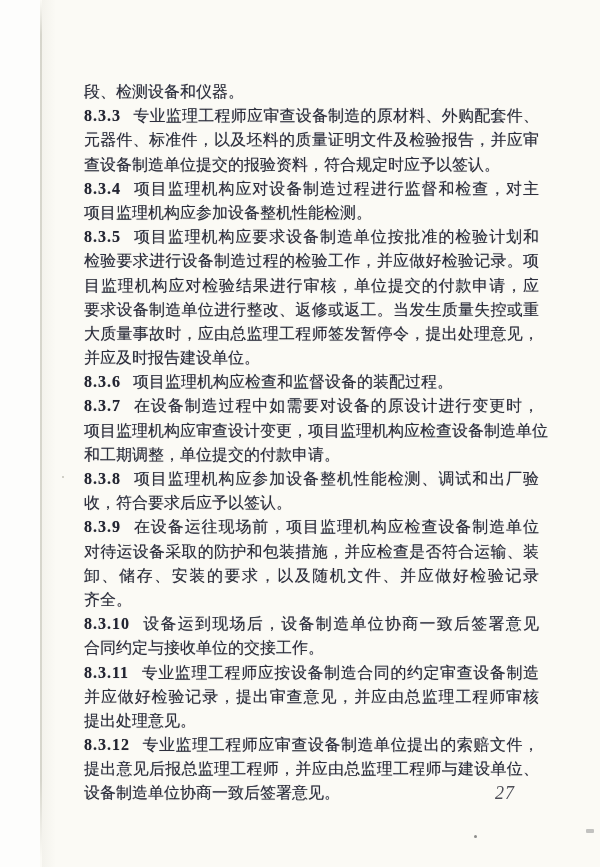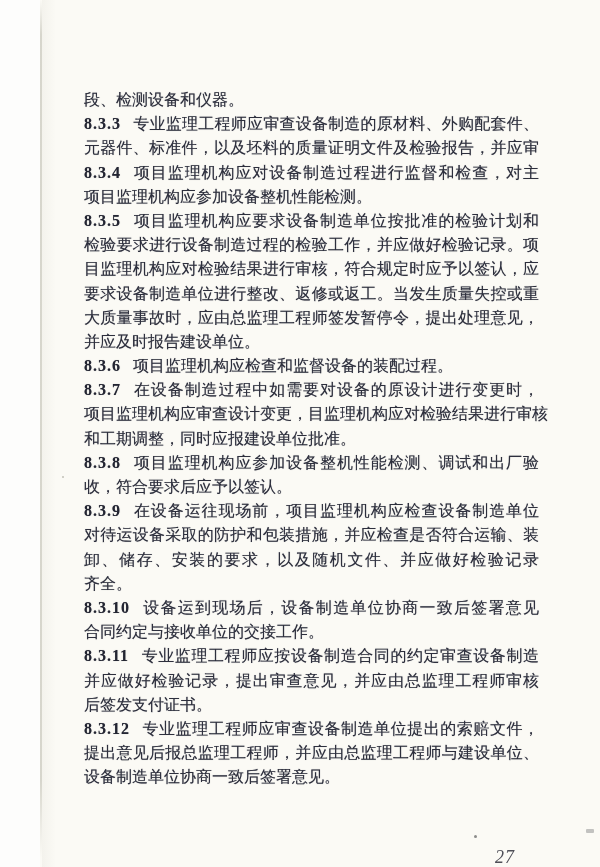--- a/index.html
+++ b/index.html
@@ -38,21 +38,21 @@
   .edge-shade {
     position: absolute;
     left: 42px; top: 0;
     width: 14px; height: 867px;
     background: linear-gradient(to right, rgba(190,188,175,0.12), rgba(190,188,175,0));
   }
 
   .text-block {
     position: absolute;
     left: 84px;
-    top: 88px;
+    top: 80px;
     width: 455px;
     color: var(--ink, #2d2f3d);
     font-size: 16px;
     text-shadow: 0 0 0.7px rgba(45,47,61,0.5);
   }
 
   .line {
     height: 24.2px;
     line-height: 24.2px;
     white-space: nowrap;
@@ -66,21 +66,21 @@
   .num {
     font-weight: 700;
     color: var(--ink-bold, #232532);
     letter-spacing: 1px;
     margin-right: 12px;
   }
 
   .page-number {
     position: absolute;
     left: 470px;
-    top: 847px;
+    top: 783px;
     width: 70px;
     text-align: center;
     font-style: italic;
     font-size: 18px;
     color: #4e4e57;
     letter-spacing: 1px;
   }
 
   .speck { position: absolute; border-radius: 50%; }
   .speck-1 { left: 474px; top: 835px; width: 3px; height: 3px; background: #6f6f6f; opacity: .8; }
@@ -92,43 +92,44 @@
 
 <div class="canvas">
   <div class="margin-strip"></div>
   <div class="edge-line"></div>
   <div class="edge-shade"></div>
 
   <div class="text-block" id="text-block">
       <div class="line end"><span>段、检测设备和仪器。</span></div>
       <div class="line"><b class="num">8.3.3</b><span>专业监理工程师应审查设备制造的原材料、外购配套件、</span></div>
       <div class="line"><span>元器件、标准件，以及坯料的质量证明文件及检验报告，并应审</span></div>
+      <div class="line end"><span>查设备制造单位提交的报验资料，符合规定时应予以签认。</span></div>
       <div class="line"><b class="num">8.3.4</b><span>项目监理机构应对设备制造过程进行监督和检查，对主</span></div>
       <div class="line end"><span>项目监理机构应参加设备整机性能检测。</span></div>
       <div class="line"><b class="num">8.3.5</b><span>项目监理机构应要求设备制造单位按批准的检验计划和</span></div>
       <div class="line"><span>检验要求进行设备制造过程的检验工作，并应做好检验记录。项</span></div>
-      <div class="line"><span>目监理机构应对检验结果进行审核，符合规定时应予以签认，应</span></div>
+      <div class="line"><span>目监理机构应对检验结果进行审核，单位提交的付款申请，应</span></div>
       <div class="line"><span>要求设备制造单位进行整改、返修或返工。当发生质量失控或重</span></div>
       <div class="line"><span>大质量事故时，应由总监理工程师签发暂停令，提出处理意见，</span></div>
       <div class="line end"><span>并应及时报告建设单位。</span></div>
       <div class="line end"><b class="num">8.3.6</b><span>项目监理机构应检查和监督设备的装配过程。</span></div>
       <div class="line"><b class="num">8.3.7</b><span>在设备制造过程中如需要对设备的原设计进行变更时，</span></div>
-      <div class="line"><span>项目监理机构应审查设计变更，目监理机构应对检验结果进行审核</span></div>
-      <div class="line end"><span>和工期调整，同时应报建设单位批准。</span></div>
+      <div class="line"><span>项目监理机构应审查设计变更，项目监理机构应检查设备制造单位</span></div>
+      <div class="line end"><span>和工期调整，单位提交的付款申请。</span></div>
       <div class="line"><b class="num">8.3.8</b><span>项目监理机构应参加设备整机性能检测、调试和出厂验</span></div>
       <div class="line end"><span>收，符合要求后应予以签认。</span></div>
       <div class="line"><b class="num">8.3.9</b><span>在设备运往现场前，项目监理机构应检查设备制造单位</span></div>
       <div class="line"><span>对待运设备采取的防护和包装措施，并应检查是否符合运输、装</span></div>
       <div class="line"><span>卸、储存、安装的要求，以及随机文件、并应做好检验记录</span></div>
       <div class="line end"><span>齐全。</span></div>
       <div class="line"><b class="num">8.3.10</b><span>设备运到现场后，设备制造单位协商一致后签署意见</span></div>
       <div class="line end"><span>合同约定与接收单位的交接工作。</span></div>
       <div class="line"><b class="num">8.3.11</b><span>专业监理工程师应按设备制造合同的约定审查设备制造</span></div>
       <div class="line"><span>并应做好检验记录，提出审查意见，并应由总监理工程师审核</span></div>
-      <div class="line end"><span>后签发支付证书。</span></div>
+      <div class="line end"><span>提出处理意见。</span></div>
       <div class="line"><b class="num">8.3.12</b><span>专业监理工程师应审查设备制造单位提出的索赔文件，</span></div>
       <div class="line"><span>提出意见后报总监理工程师，并应由总监理工程师与建设单位、</span></div>
       <div class="line end"><span>设备制造单位协商一致后签署意见。</span></div>
     </div>
 
   <div class="page-number">27</div>
 
   <div class="speck speck-1"></div>
   <div class="speck speck-2"></div>
   <div class="speck speck-3"></div>

